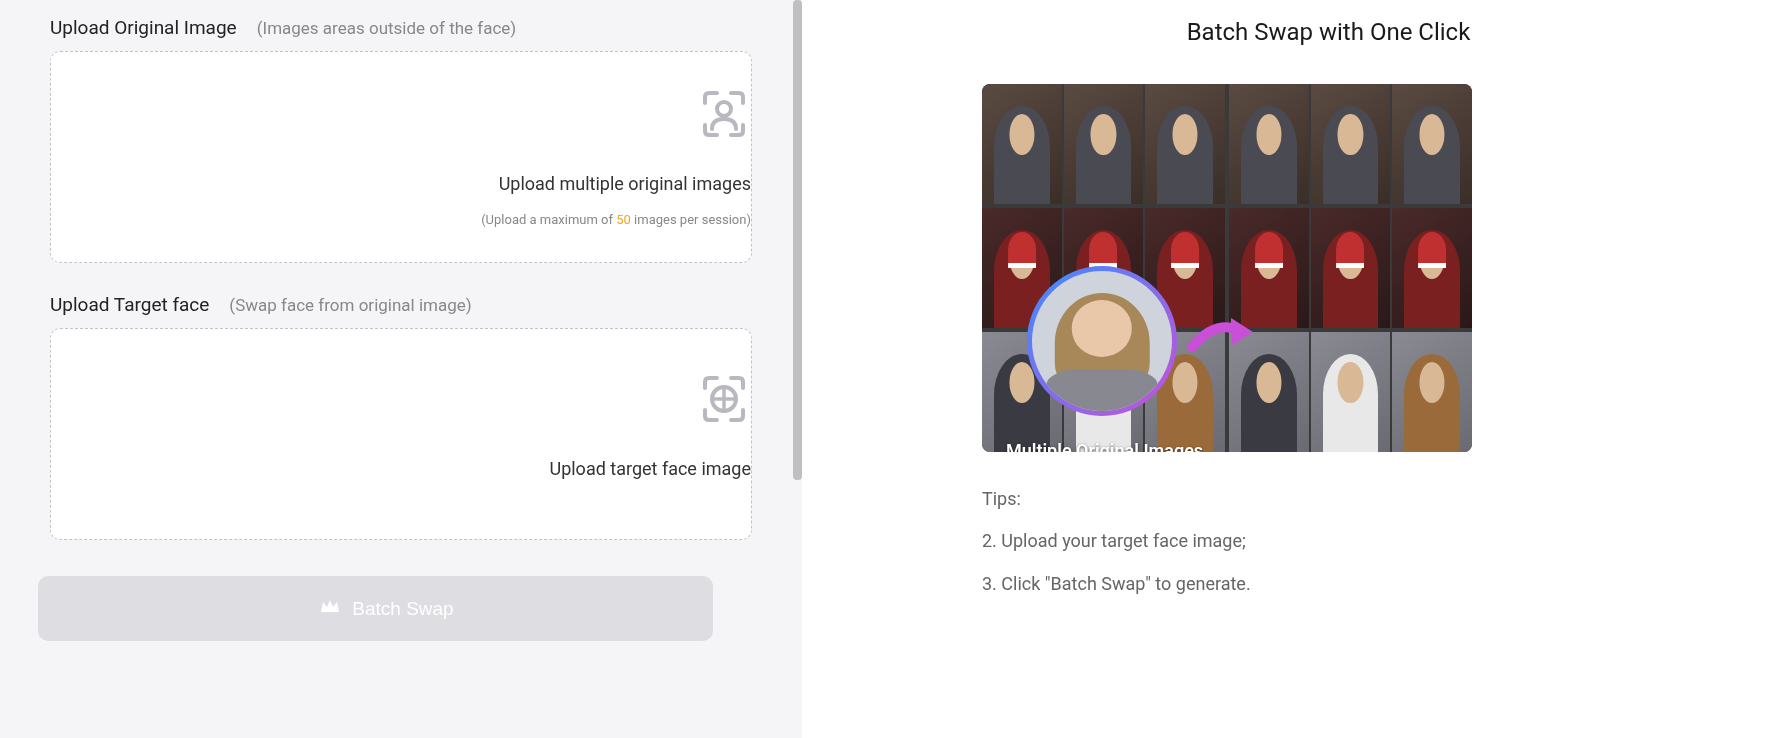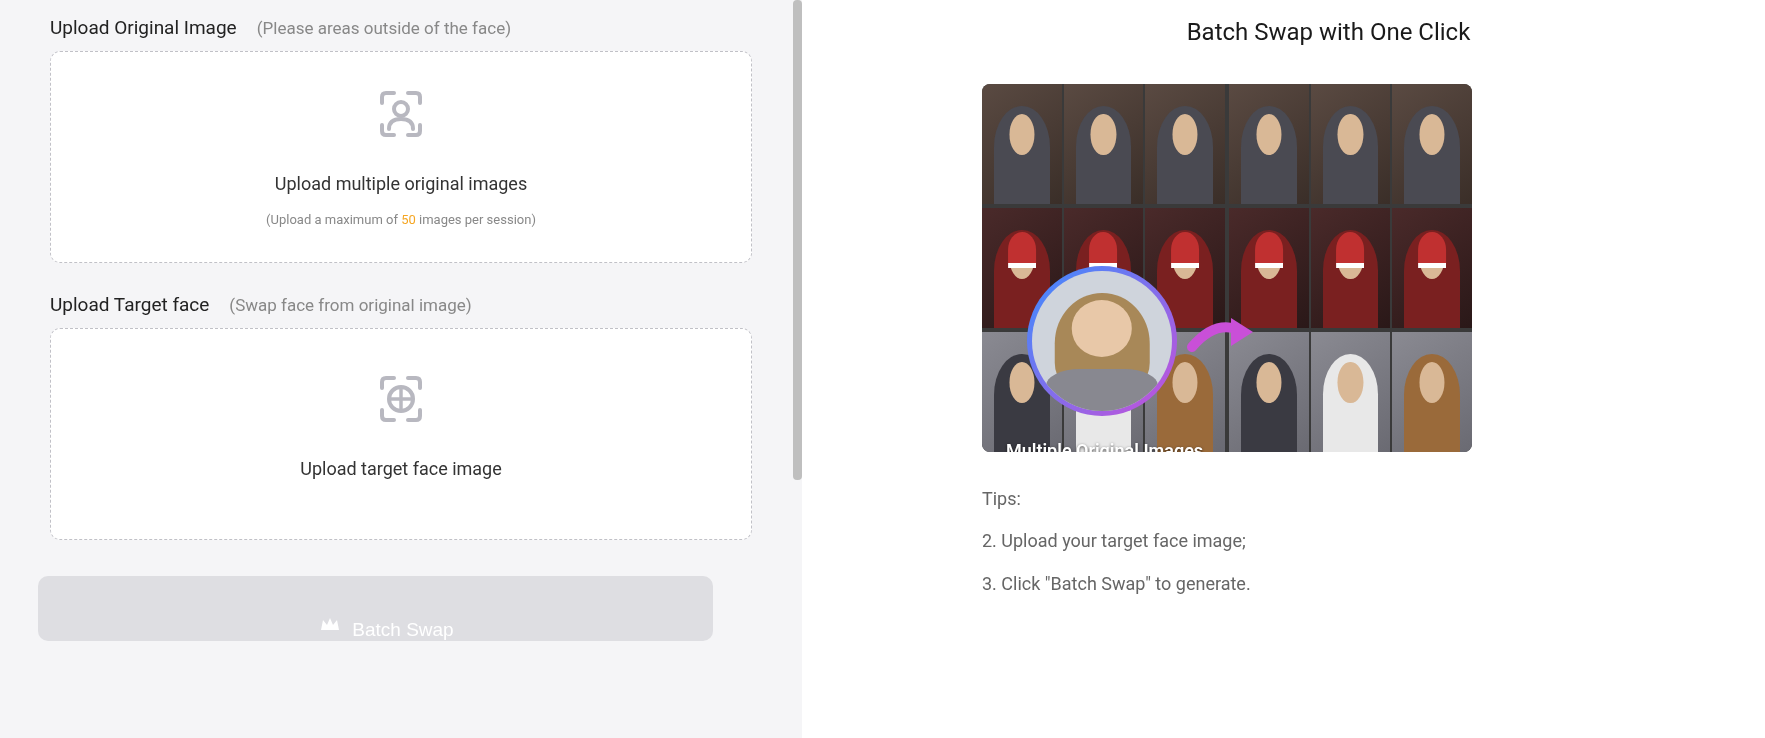--- a/index.html
+++ b/index.html
@@ -44,21 +44,21 @@
       font-size: 17px;
       color: #888;
       font-weight: 400;
     }
     .upload-box {
       border: 1.5px dashed #c1c1c7;
       border-radius: 10px;
       background: #ffffff;
       display: flex;
       flex-direction: column;
-      align-items: center;
+      align-items: flex-end;
       justify-content: center;
       cursor: pointer;
     }
     .upload-box.original {
       height: 212px;
       margin-bottom: 24px;
       padding-top: 30px;
       padding-bottom: 30px;
     }
     .upload-box.target {
@@ -80,21 +80,21 @@
     .upload-subtext .highlight {
       color: #f5a623;
     }
     .batch-swap-btn {
       width: 675px;
       height: 65px;
       background: #dedee2;
       border: none;
       border-radius: 10px;
       display: flex;
-      align-items: flex-end;
+      align-items: center;
       justify-content: center;
       gap: 10px;
       cursor: pointer;
       align-self: flex-start;
       margin-left: -12px;
       padding-left: 21px;
     }
     .batch-swap-btn span {
       color: #ffffff;
       font-size: 19px;
@@ -233,21 +233,21 @@
     }
   </style>
 </head>
 <body>
 
 <div class="left-panel">
   <div class="scrollbar-thumb"></div>
 
   <div class="section-header">
     <span class="section-title">Upload Original Image</span>
-    <span class="section-subtitle">(Please areas outside of the face)</span>
+    <span class="section-subtitle">(Images areas outside of the face)</span>
   </div>
 
   <div class="upload-box original">
     <div class="icon-wrap">
       <svg width="54" height="54" viewBox="0 0 54 54" fill="none">
         <path d="M8 16 V10 Q8 6 12 6 H20" stroke="#b8b8c0" stroke-width="4" stroke-linecap="round" fill="none"></path>
         <path d="M46 16 V10 Q46 6 42 6 H34" stroke="#b8b8c0" stroke-width="4" stroke-linecap="round" fill="none"></path>
         <path d="M8 38 V44 Q8 48 12 48 H20" stroke="#b8b8c0" stroke-width="4" stroke-linecap="round" fill="none"></path>
         <path d="M46 38 V44 Q46 48 42 48 H34" stroke="#b8b8c0" stroke-width="4" stroke-linecap="round" fill="none"></path>
         <circle cx="27" cy="22" r="7" stroke="#b8b8c0" stroke-width="4" fill="none"></circle>

